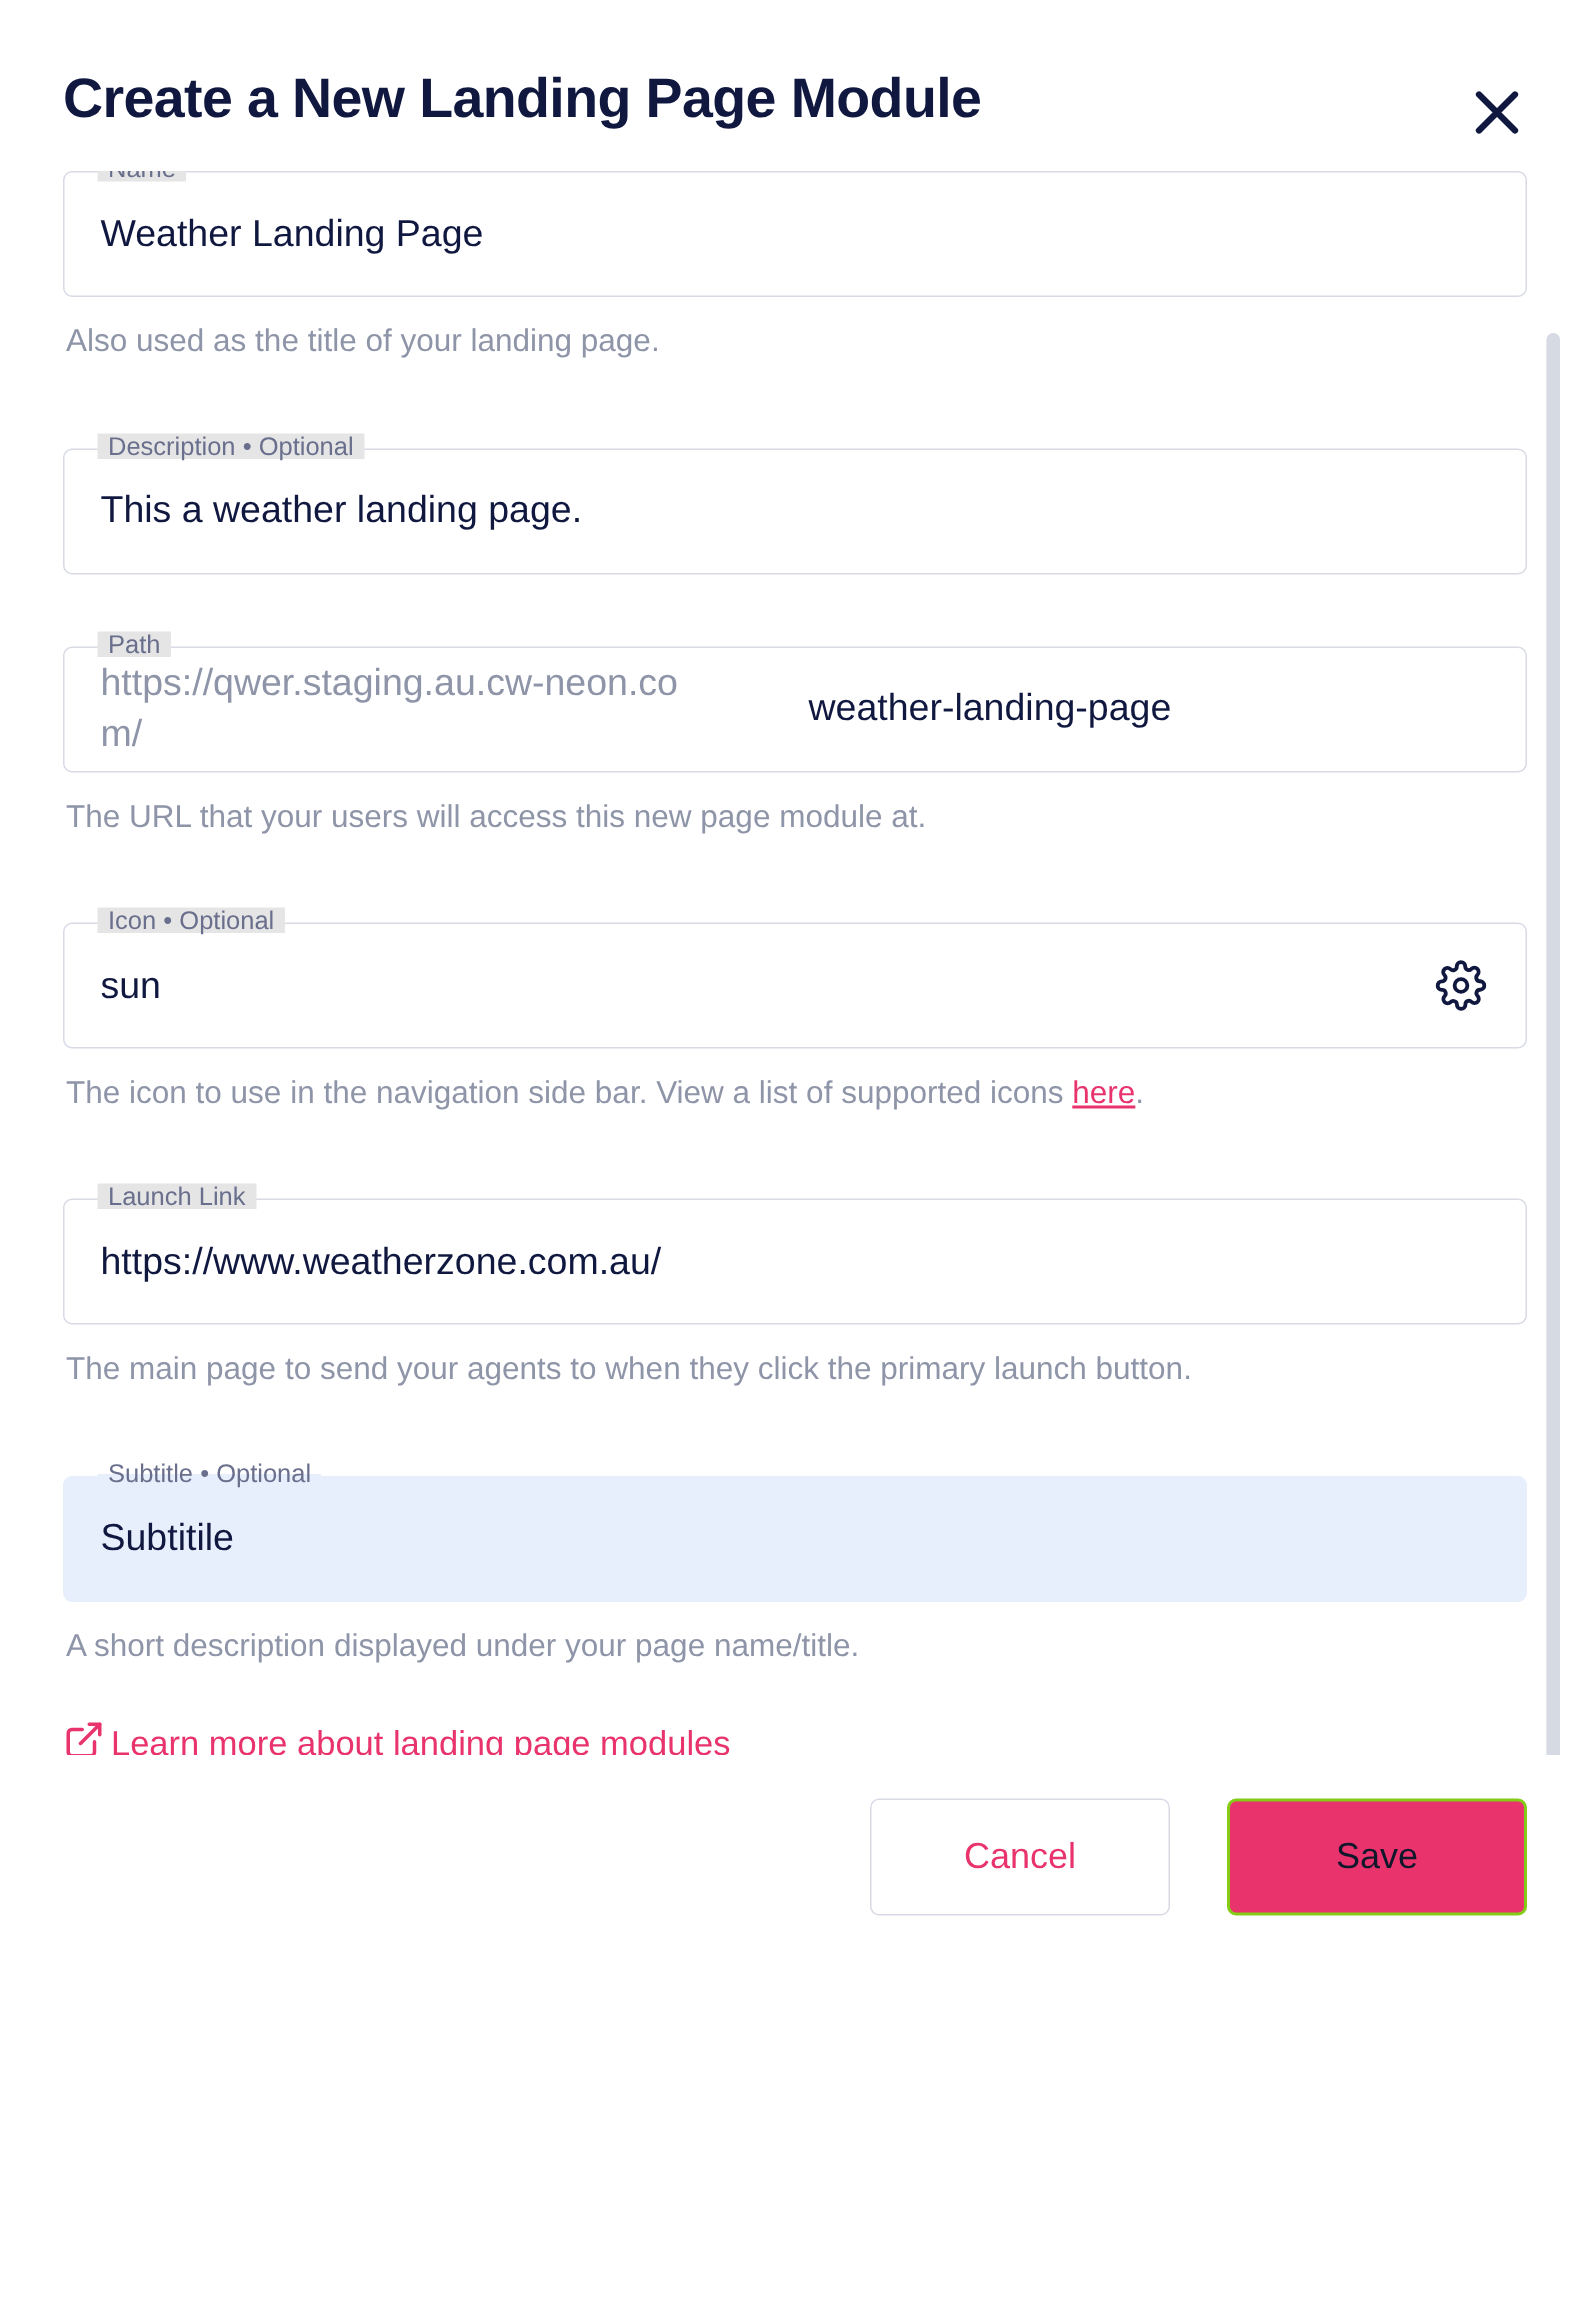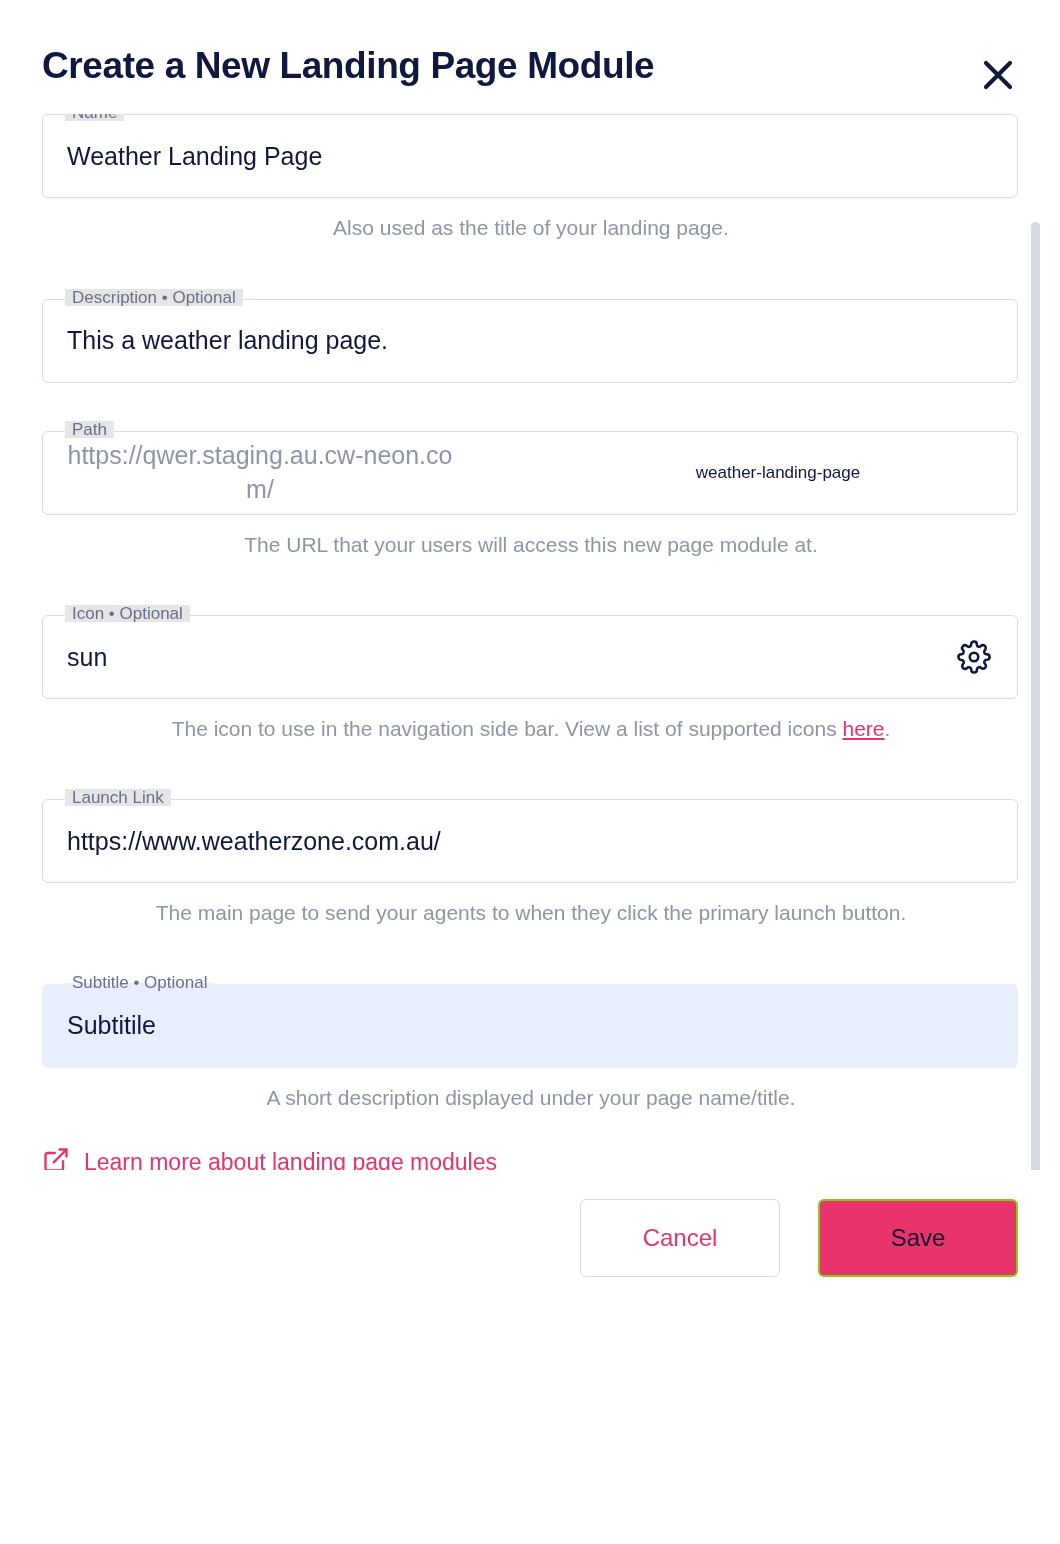--- a/index.html
+++ b/index.html
@@ -54,21 +54,20 @@
   .form-area {
     position: relative;
     margin-top: 26px;
     padding: 0 42px 0 42px;
     height: 1130px;
     overflow: hidden;
   }
   .field-group {
     position: relative;
     margin-bottom: 0px;
-    text-align: center;
   }
   .field-box {
     position: relative;
     border: 1px solid #d8dae5;
     border-radius: 6px;
     background: #ffffff;
     height: 84px;
     display: flex;
     align-items: center;
     padding: 0 24px;
@@ -118,40 +117,40 @@
   .path-prefix {
     font-size: 25px;
     color: #8f95a8;
     padding: 0 10px 0 24px;
     line-height: 1.35;
     max-width: 420px;
     word-break: break-all;
   }
   .path-input {
     flex: 1;
-    font-size: 17px;
+    font-size: 25px;
     color: #101840;
     padding-left: 76px;
   }
   .icon-right {
     position: absolute;
     right: 26px;
     top: 50%;
     transform: translateY(-50%);
     width: 34px;
     height: 34px;
     display: flex;
     align-items: center;
     justify-content: center;
     cursor: pointer;
   }
   .learn-row {
     display: flex;
     align-items: center;
-    gap: 14px;
+    gap: 4px;
     margin-top: 34px;
   }
   .learn-link {
     font-size: 23px;
     color: #e8336d;
     text-decoration: underline;
     cursor: pointer;
   }
   .scrollbar {
     position: absolute;

